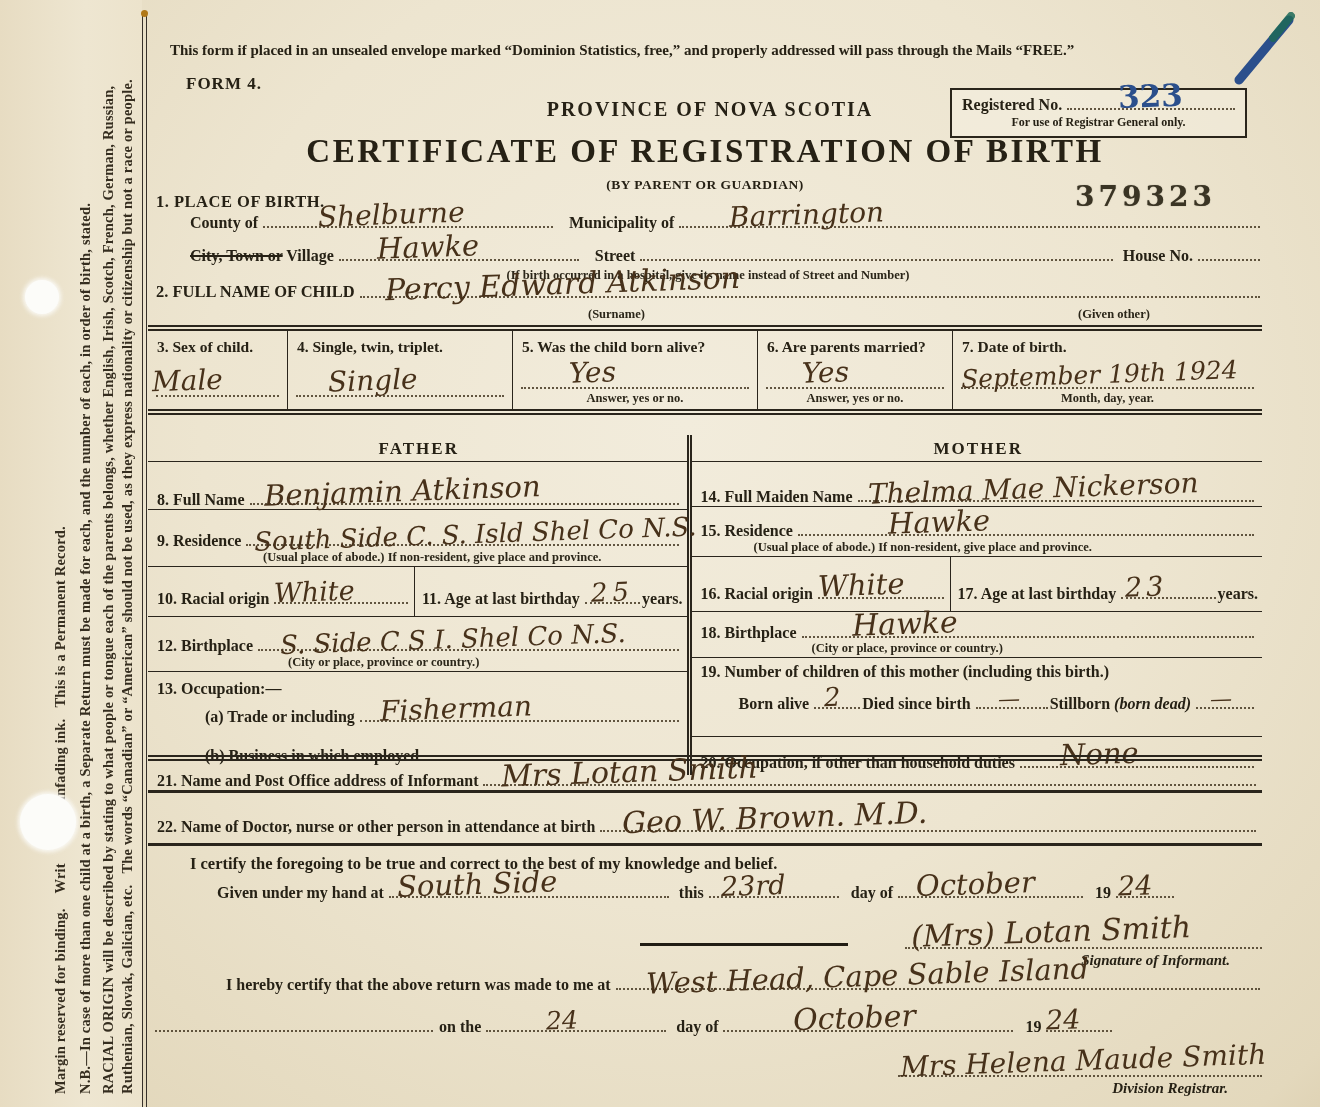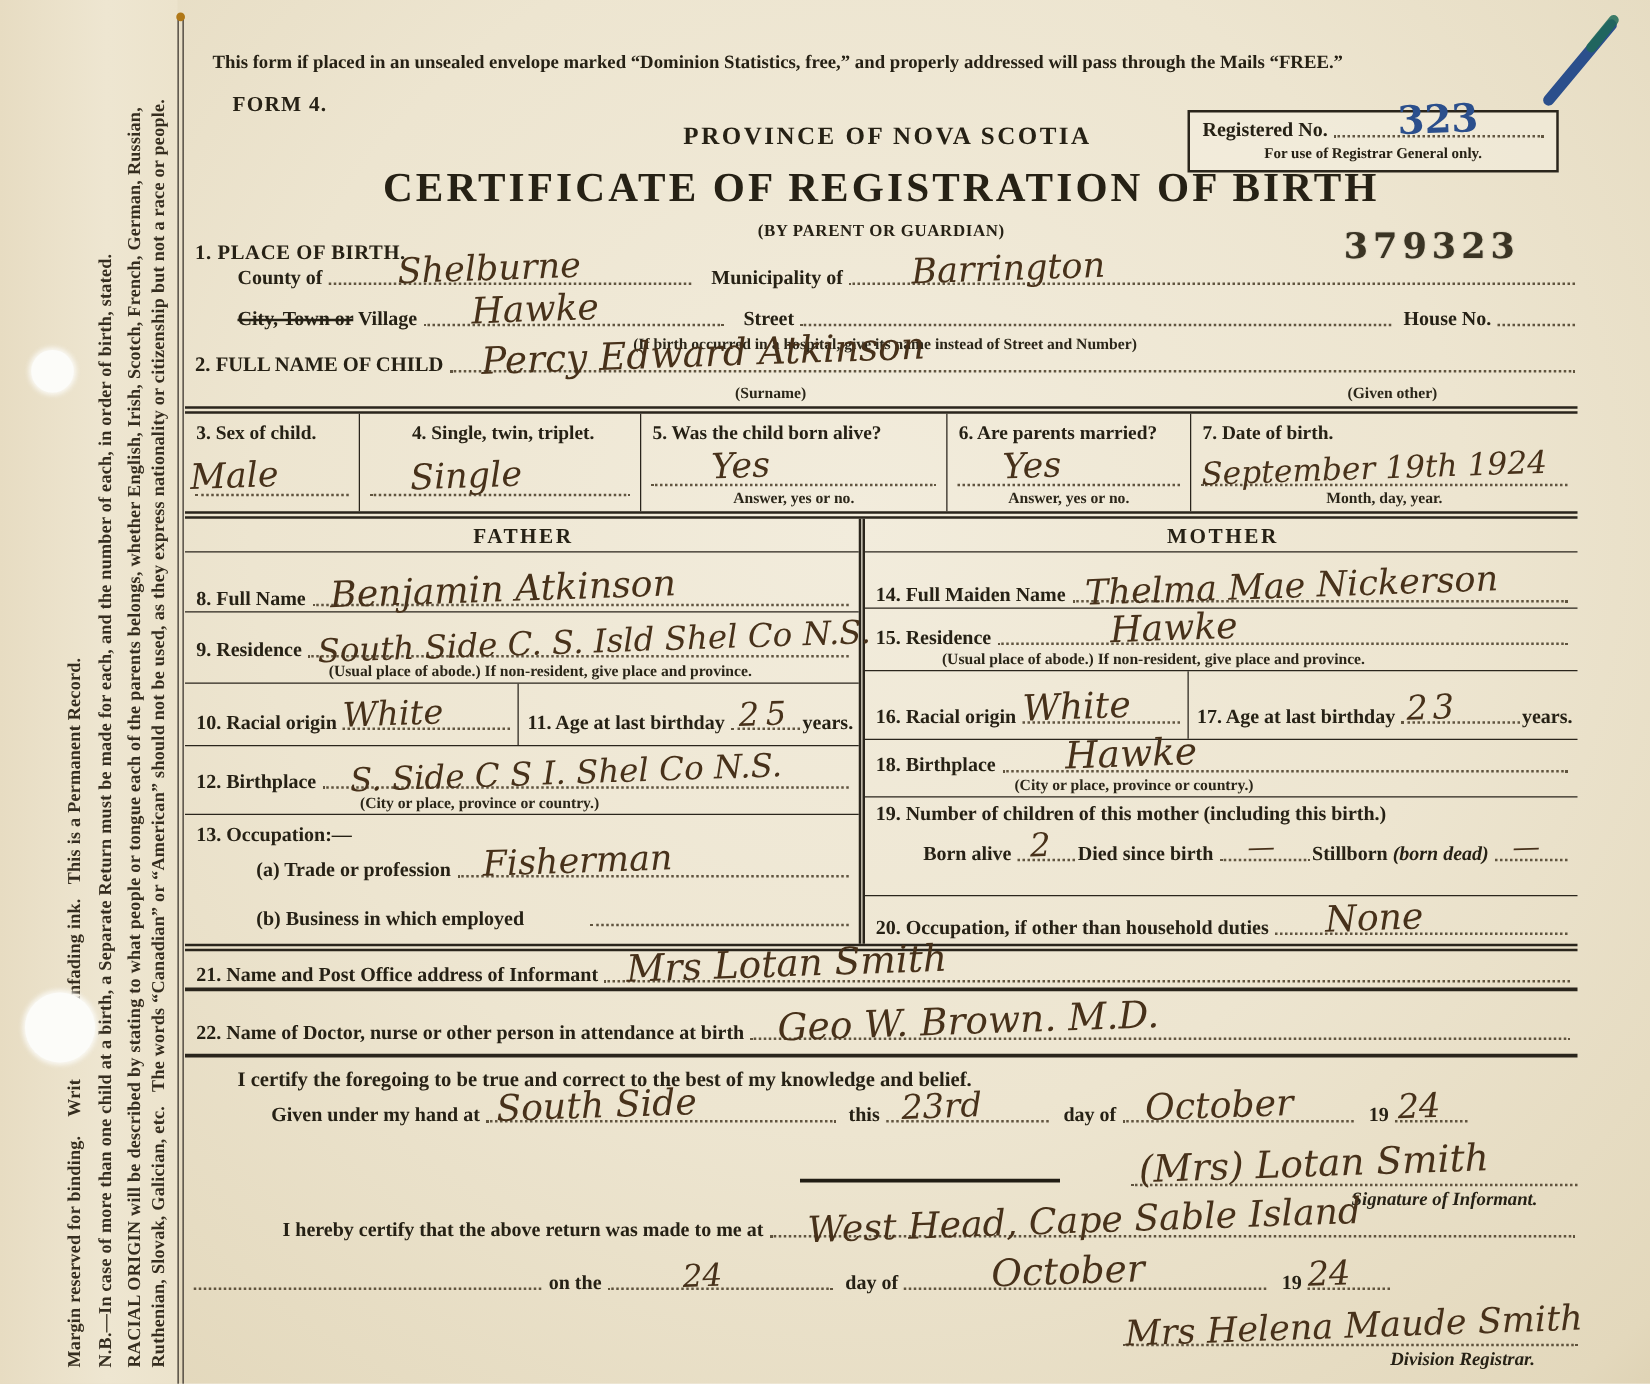--- a/index.html
+++ b/index.html
@@ -42,21 +42,21 @@
   .subtitle{position:absolute;left:148px;top:177px;width:1114px;text-align:center;
     font-size:13.5px;font-weight:700;letter-spacing:.5px;}
   .stamp{position:absolute;left:1075px;top:180px;font-family:"DejaVu Serif",serif;font-size:28px;
     font-weight:700;letter-spacing:4px;color:#3a3424;text-shadow:0 0 1px rgba(58,52,36,.5);}
   .inkmark{position:absolute;left:1225px;top:8px;width:80px;height:80px;z-index:25;}
   
   .sec{position:absolute;left:148px;width:1114px;}
   .sec-place{top:192px;height:133px;}
   .sec-vitals{top:325px;height:90px;border-top:6px double #2a251c;border-bottom:6px double #2a251c;
     display:flex;box-sizing:border-box;}
-  .sec-parents{top:415px;height:340px;display:flex;}
+  .sec-parents{top:435px;height:340px;display:flex;}
   .sec-informant{top:755px;height:88px;border-top:6px double #2a251c;box-sizing:border-box;}
   .sec-cert{top:843px;height:264px;border-top:3px solid #2a251c;box-sizing:border-box;}
   
   .pb-label{position:absolute;left:8px;top:0px;font-size:16.5px;font-weight:700;letter-spacing:.5px;}
   .pl1{position:absolute;left:42px;right:0;top:22px;}
   .pl2{position:absolute;left:42px;right:0;top:55px;}
   .hospnote{position:absolute;left:280px;top:76px;width:560px;text-align:center;}
   .pl3{position:absolute;left:8px;right:0;top:90px;}
   .surn{position:absolute;left:440px;top:115px;}
   .givn{position:absolute;left:930px;top:115px;}
@@ -162,21 +162,21 @@
   <div class="surn note">(Surname)</div>
   <div class="givn note">(Given other)</div>
 </div>
 
 <div class="sec sec-vitals">
   <div class="vcol" style="width:139px;">
     <div class="vlabel">3. Sex of child.</div>
     <div class="vdl" style="bottom:12px;"></div>
     <span class="vhand" style="left:4px;bottom:14px;font-size:28px;">Male</span>
   </div>
-  <div class="vcol" style="width:225px;text-align:center;">
+  <div class="vcol" style="width:225px;">
     <div class="vlabel">4. Single, twin, triplet.</div>
     <div class="vdl" style="bottom:12px;"></div>
     <span class="vhand" style="left:40px;bottom:14px;font-size:28px;">Single</span>
   </div>
   <div class="vcol" style="width:245px;">
     <div class="vlabel">5. Was the child born alive?</div>
     <div class="vdl" style="bottom:20px;"></div>
     <span class="vhand" style="left:56px;bottom:22px;font-size:28px;">Yes</span>
     <div class="vnote note">Answer, yes or no.</div>
   </div>
@@ -236,21 +236,21 @@
       <span class="plabel">12. Birthplace</span>
       <span class="dl">
         <span class="hand" style="left:22px;font-size:26px;">S. Side C S I. Shel Co N.S.</span>
       </span>
       <span class="rnote note" style="left:140px;">(City or place, province or country.)</span>
     </div>
 
     <div class="prow last" style="height:103px;">
       <div class="plabel" style="margin-top:8px;">13. Occupation:—</div>
       <div class="frow" style="margin:10px 0 0 48px;">
-        <span class="plabel">(a) Trade or profession</span>
+        <span class="plabel">(a) Trade or including</span>
         <span class="dl">
           <span class="hand" style="left:20px;font-size:28px;">Fisherman</span>
         </span>
       </div>
       <div class="frow" style="margin:21px 0 0 48px;gap:48px;">
         <span class="plabel">(b) Business in which employed</span>
         <span class="dl"></span>
       </div>
     </div>
   </div>

